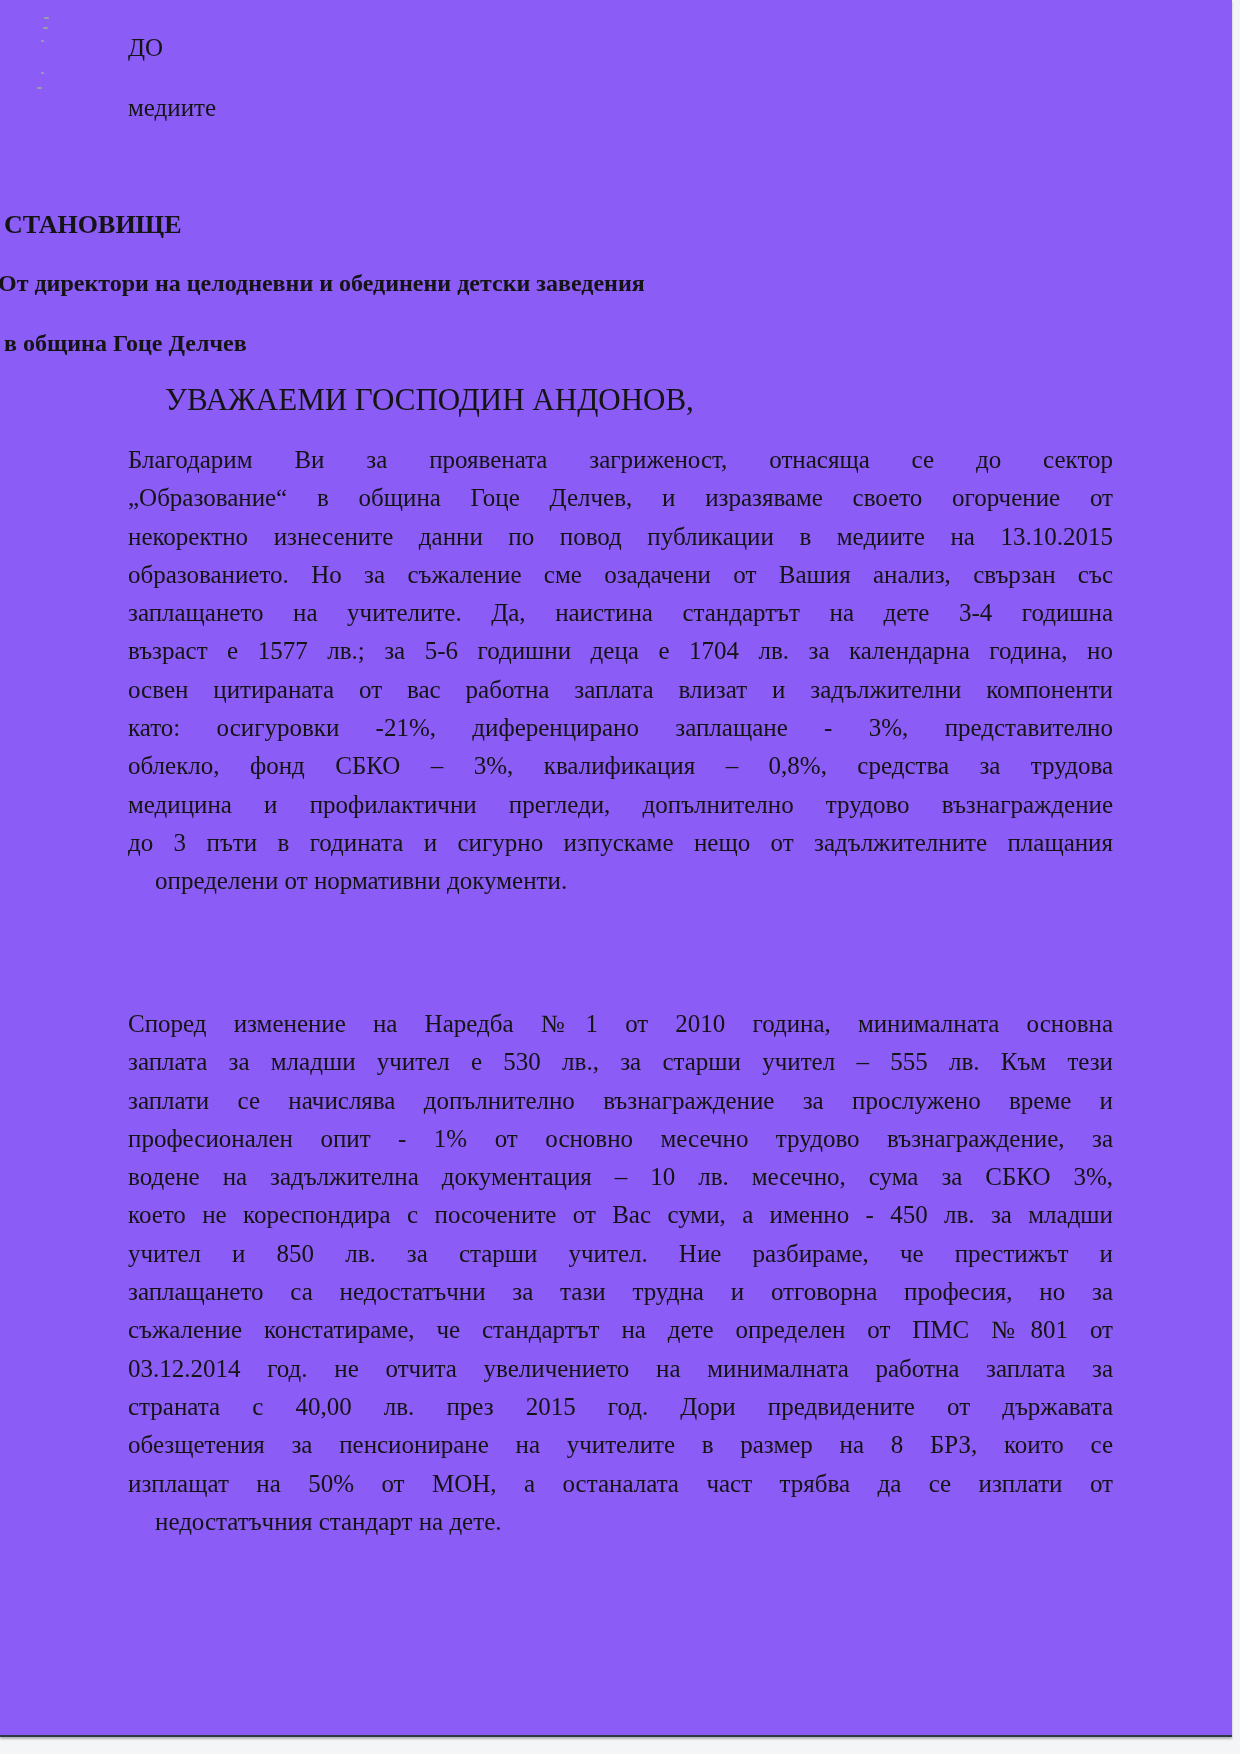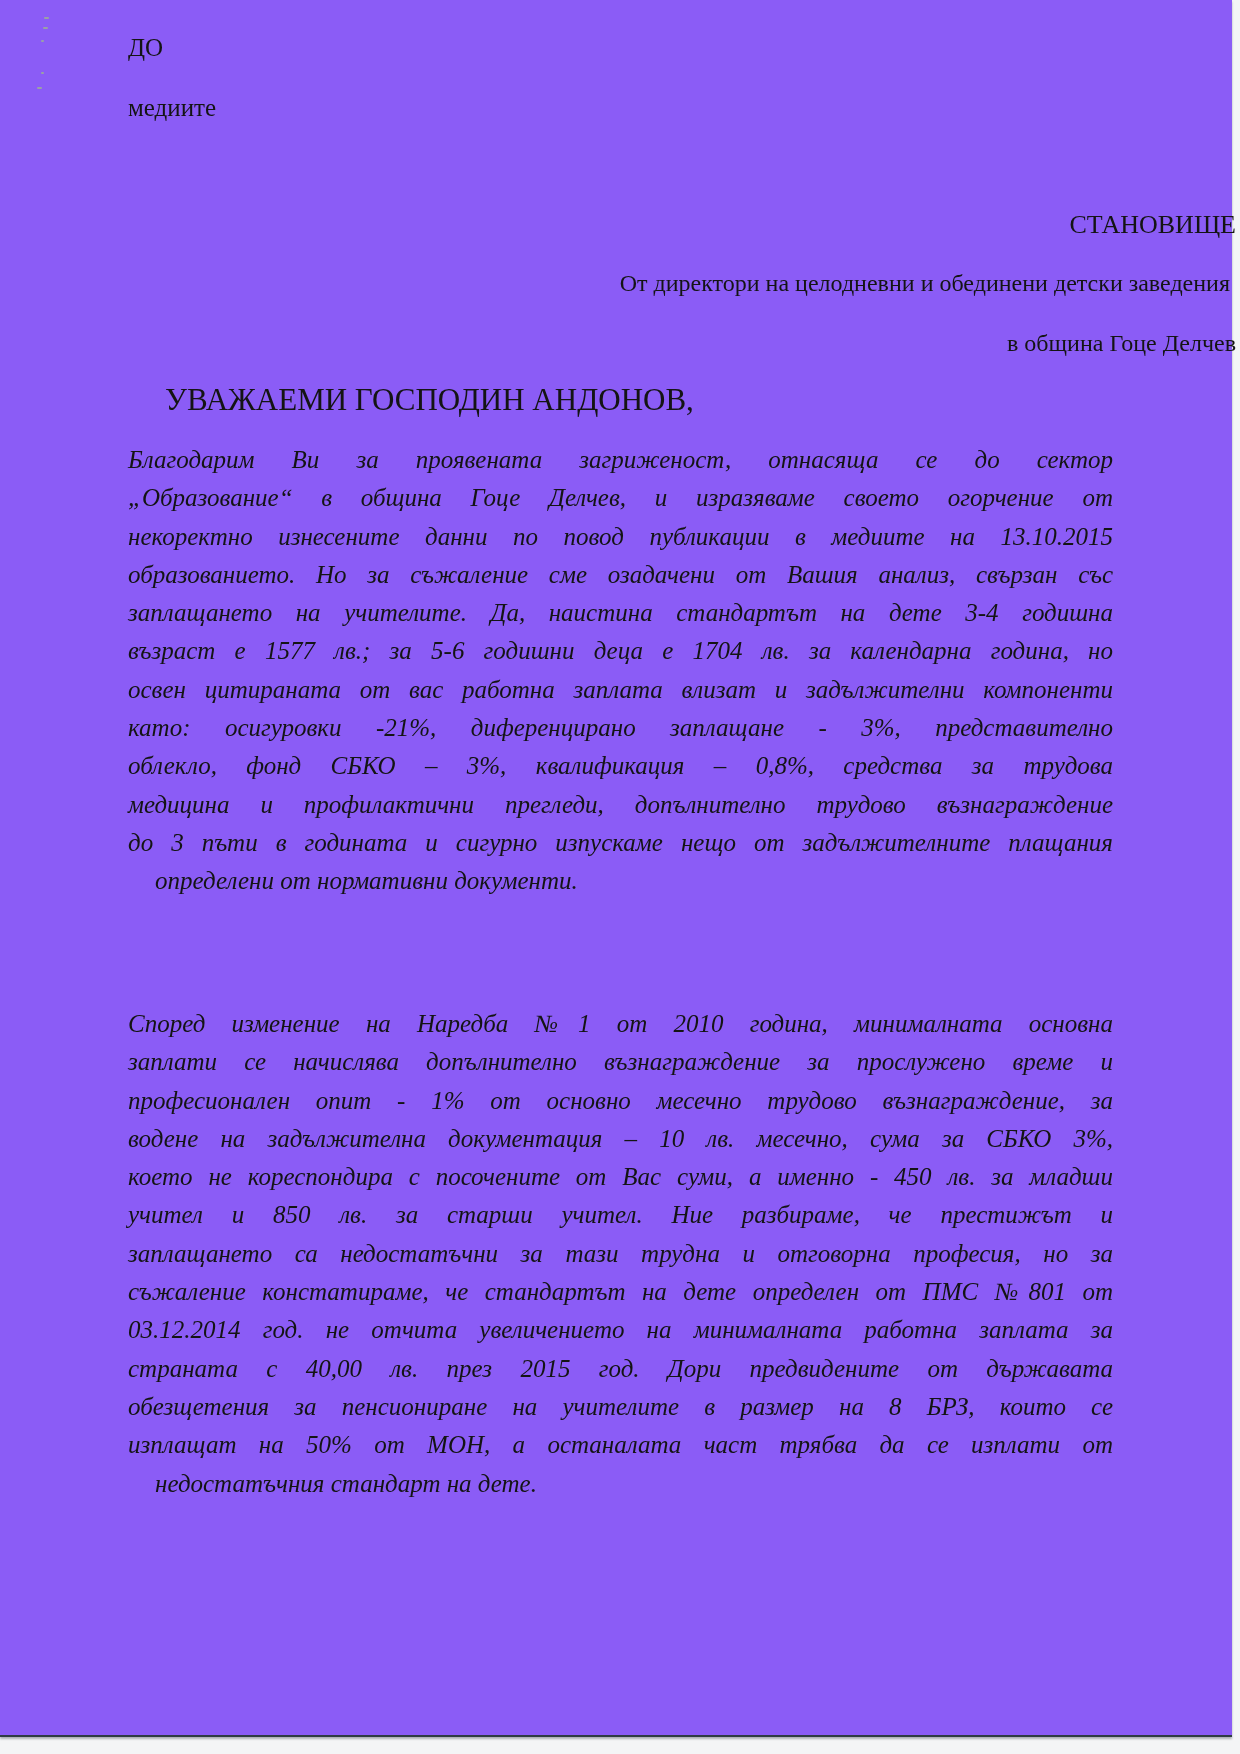--- a/index.html
+++ b/index.html
@@ -38,22 +38,22 @@
       font-size: 25px;
       line-height: 30px;
     }
     .addr-to { top: 33px; }
     .addr-media { top: 93px; }
 
     .title {
       position: absolute;
       left: 0;
       width: 1232px;
-      text-align: right;
-      font-weight: normal;
+      text-align: left;
+      font-weight: bold;
       font-size: 26px;
       line-height: 30px;
     }
     .title-main { top: 210px; left: 4px; }
     .title-sub { top: 268px; font-size: 24px; left: -2px; }
     .title-sub2 { top: 328px; font-size: 24px; left: 4px; }
 
     .salutation {
       position: absolute;
       left: 165px;
@@ -68,21 +68,20 @@
       font-size: 25px;
       line-height: 38.3px;
       text-align: justify;
     }
     .para .line {
       display: block;
       text-align: justify;
       text-align-last: justify;
       white-space: nowrap;
       height: 38.3px;
-      font-style: italic;
     }
     .para .line.last {
       text-align-last: left;
       margin-left: 27px;
     }
     .para-1 { top: 441px; }
     .para-2 { top: 1005px; }
   </style>
 </head>
 <body>
@@ -113,20 +112,21 @@
     <span class="line">освен  цитираната от вас работна заплата влизат и задължителни компоненти</span>
     <span class="line">като: осигуровки -21%, диференцирано заплащане - 3%, представително</span>
     <span class="line">облекло,  фонд СБКО – 3%, квалификация – 0,8%, средства за трудова</span>
     <span class="line">медицина и профилактични прегледи, допълнително трудово възнаграждение</span>
     <span class="line">до 3 пъти в годината и сигурно изпускаме нещо от задължителните плащания</span>
     <span class="line last">определени от нормативни документи.</span>
   </div>
 
   <div class="para para-2">
     <span class="line">Според изменение на Наредба №1 от 2010 година, минималната основна</span>
+    <span class="line">заплата за младши учител е 530 лв., за старши учител – 555 лв. Към тези</span>
     <span class="line">заплати се начислява допълнително възнаграждение за прослужено време и</span>
     <span class="line">професионален опит - 1% от основно месечно трудово възнаграждение, за</span>
     <span class="line">водене на задължителна документация – 10 лв. месечно, сума за СБКО 3%,</span>
     <span class="line">което не кореспондира с посочените от Вас суми, а именно - 450 лв. за младши</span>
     <span class="line">учител и 850 лв. за старши учител. Ние разбираме, че престижът и</span>
     <span class="line">заплащането са недостатъчни за тази трудна и отговорна професия, но за</span>
     <span class="line">съжаление констатираме, че стандартът на дете определен от ПМС №801 от</span>
     <span class="line">03.12.2014 год. не отчита увеличението на минималната работна заплата за</span>
     <span class="line">страната с 40,00 лв. през 2015 год. Дори предвидените от държавата</span>
     <span class="line">обезщетения за пенсиониране на учителите в размер на 8 БРЗ, които се</span>

